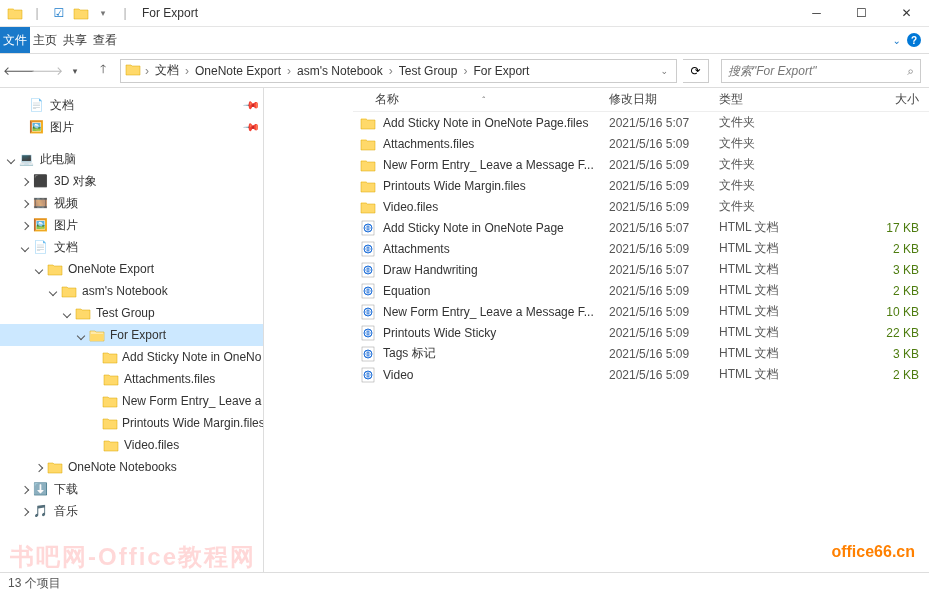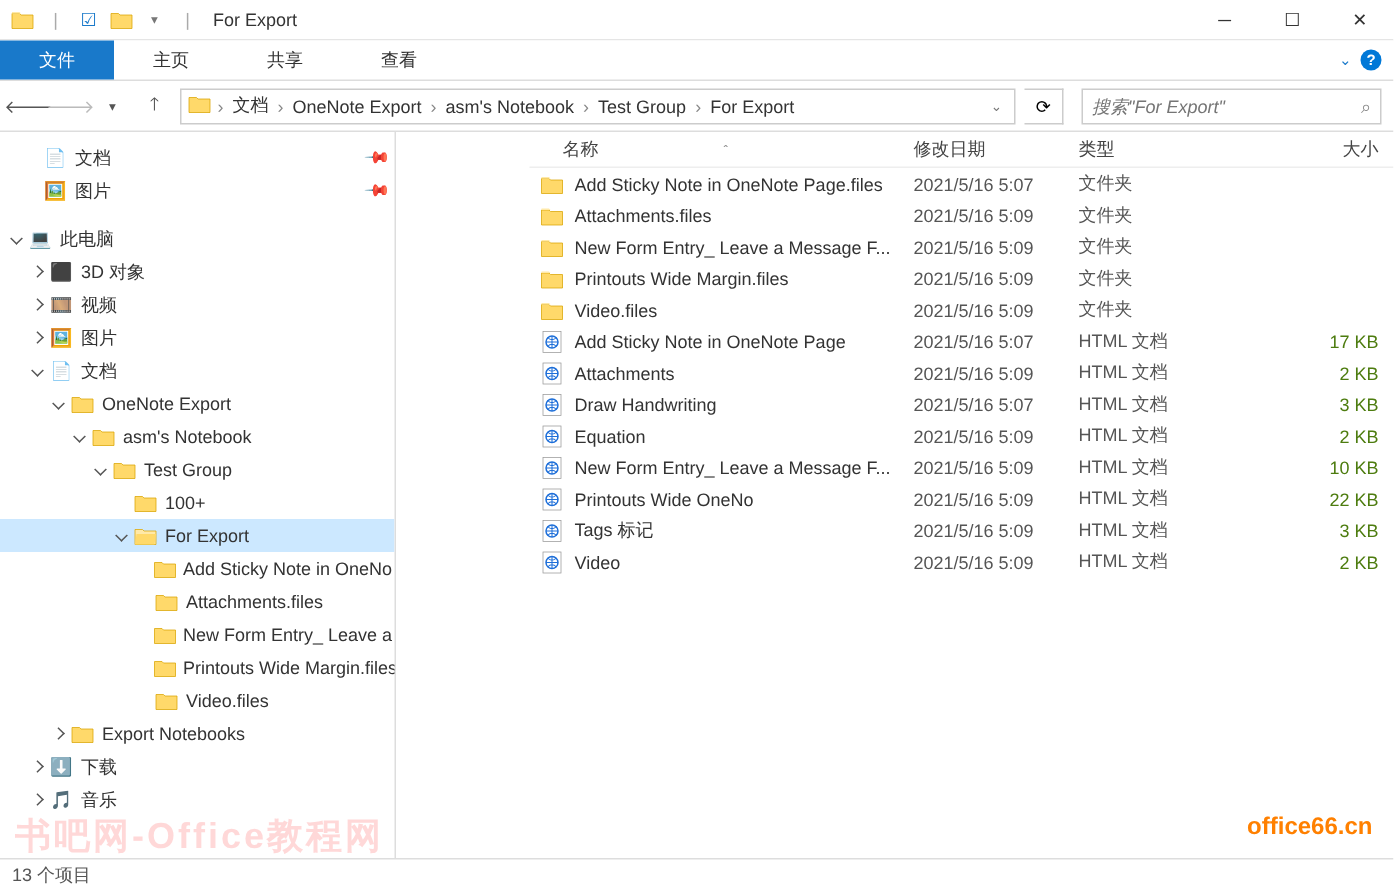--- a/index.html
+++ b/index.html
@@ -4,21 +4,21 @@
 <style>
 * { margin: 0; padding: 0; box-sizing: border-box; font-family: "Segoe UI", "Microsoft YaHei", sans-serif; font-size: 12px; }
 body { background: #fff; width: 929px; height: 593px; overflow: hidden; position: relative; }
 .titlebar { height: 27px; display: flex; align-items: center; background: #fff; border-bottom: 1px solid #e5e5e5; }
 .titlebar .qat { display: flex; align-items: center; padding-left: 6px; gap: 4px; }
 .titlebar .qat .ico { width: 18px; height: 18px; display: flex; align-items: center; justify-content: center; }
 .titlebar .title { flex: 1; padding-left: 8px; color: #333; }
 .titlebar .wincontrols { display: flex; }
 .titlebar .wincontrols .btn { width: 45px; height: 27px; display: flex; align-items: center; justify-content: center; color: #333; }
 .ribbon { height: 27px; display: flex; align-items: stretch; border-bottom: 1px solid #ddd; background: #fff; }
-.ribbon .tab { padding: 0 26px; display: flex; align-items: center; color: #333; }
+.ribbon .tab { padding: 0 3px; display: flex; align-items: center; color: #333; }
 .ribbon .tab.file { background: #1979ca; color: #fff; }
 .ribbon .right { margin-left: auto; display: flex; align-items: center; padding-right: 8px; gap: 6px; }
 .navbar { height: 34px; display: flex; align-items: center; padding: 0 8px; gap: 6px; border-bottom: 1px solid #ddd; }
 .nav-btn { width: 22px; height: 22px; display: flex; align-items: center; justify-content: center; color: #555; }
 .nav-btn.disabled { color: #bbb; }
 .breadcrumb { flex: 1; height: 24px; border: 1px solid #ccc; display: flex; align-items: center; padding: 0 4px; background: #fff; overflow: hidden; }
 .breadcrumb .crumb { padding: 0 4px; color: #333; white-space: nowrap; }
 .breadcrumb .sep { color: #888; padding: 0 2px; }
 .refresh-box { width: 26px; height: 24px; border: 1px solid #ccc; border-left: none; display: flex; align-items: center; justify-content: center; }
 .search { width: 200px; height: 24px; border: 1px solid #ccc; display: flex; align-items: center; padding: 0 6px; margin-left: 6px; }
@@ -182,28 +182,20 @@
     </div>
     <div class="tree-row" style="padding-left:60px">
       <span class="exp"><span class="chevron down"></span></span>
       <span class="ico">
           <svg class="folder-svg" viewBox="0 0 16 14">
             <path fill="#ffd96a" stroke="#d9a400" stroke-width="0.5" d="M1 3h5l1 1h8v9H1z"></path>
           </svg>
         </span>
       <span>Test Group</span>
     </div>
-    <div class="tree-row" style="padding-left:88px">
-      <span class="ico">
-          <svg class="folder-svg" viewBox="0 0 16 14">
-            <path fill="#ffd96a" stroke="#d9a400" stroke-width="0.5" d="M1 3h5l1 1h8v9H1z"></path>
-          </svg>
-        </span>
-      <span>100+</span>
-    </div>
     <div class="tree-row sel" style="padding-left:74px">
       <span class="exp"><span class="chevron down"></span></span>
       <span class="ico">
           <svg class="folder-svg" viewBox="0 0 16 14">
             <path fill="#ffe9a8" stroke="#d9a400" stroke-width="0.5" d="M1 3h5l1 1h8v9H1z"></path>
             <path fill="#ffd96a" d="M2 6h13l-1 7H1z"></path>
           </svg>
         </span>
       <span>For Export</span>
     </div>
@@ -249,21 +241,21 @@
           <span>Video.files</span>
         </div>
       </div>
     <div class="tree-row" style="padding-left:32px">
       <span class="exp"><span class="chevron right"></span></span>
       <span class="ico">
           <svg class="folder-svg" viewBox="0 0 16 14">
             <path fill="#ffd96a" stroke="#d9a400" stroke-width="0.5" d="M1 3h5l1 1h8v9H1z"></path>
           </svg>
         </span>
-      <span>Export Notebooks</span>
+      <span>OneNote Notebooks</span>
     </div>
     <div class="tree-row" style="padding-left:18px">
       <span class="exp"><span class="chevron right"></span></span>
       <span class="ico">⬇️</span>
       <span>下载</span>
     </div>
     <div class="tree-row" style="padding-left:18px">
       <span class="exp"><span class="chevron right"></span></span>
       <span class="ico">🎵</span>
       <span>音乐</span>
@@ -404,21 +396,21 @@
           <span class="sz">10 KB</span>
         </div>
         <div class="file-row">
           <span class="ico">
             <svg width="16" height="16" viewBox="0 0 16 16">
               <rect x="2" y="1" width="12" height="14" fill="#fff" stroke="#999" stroke-width="0.5"></rect>
               <circle cx="8" cy="8" r="4" fill="none" stroke="#1e6fd9" stroke-width="1"></circle>
               <path d="M4 8h8M8 4v8M5 5c2 2 4 2 6 0M5 11c2-2 4-2 6 0" stroke="#1e6fd9" stroke-width="0.7" fill="none"></path>
             </svg>
           </span>
-          <span class="nm">Printouts Wide OneNo</span>
+          <span class="nm">Printouts Wide Sticky</span>
           <span class="dt">2021/5/16 5:09</span>
           <span class="tp">HTML 文档</span>
           <span class="sz">22 KB</span>
         </div>
         <div class="file-row">
           <span class="ico">
             <svg width="16" height="16" viewBox="0 0 16 16">
               <rect x="2" y="1" width="12" height="14" fill="#fff" stroke="#999" stroke-width="0.5"></rect>
               <circle cx="8" cy="8" r="4" fill="none" stroke="#1e6fd9" stroke-width="1"></circle>
               <path d="M4 8h8M8 4v8M5 5c2 2 4 2 6 0M5 11c2-2 4-2 6 0" stroke="#1e6fd9" stroke-width="0.7" fill="none"></path>

